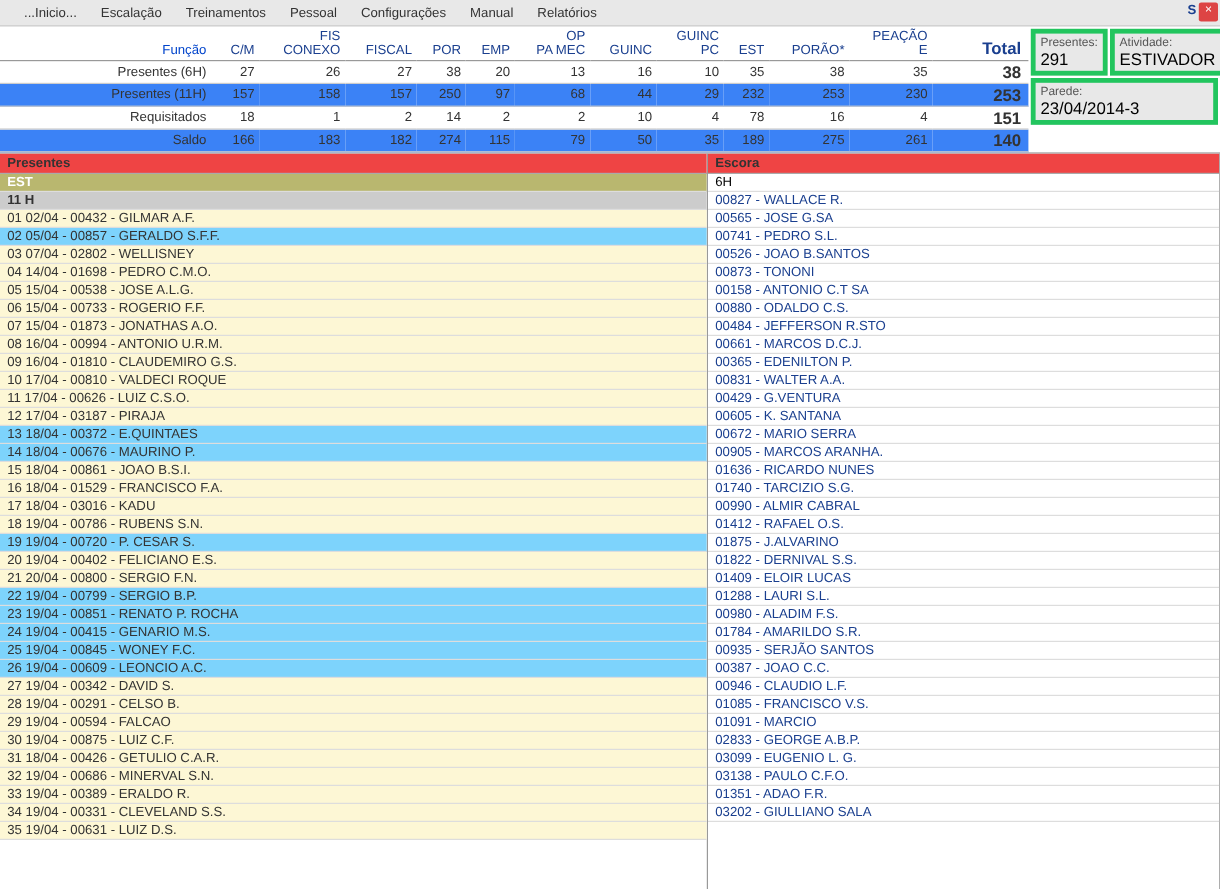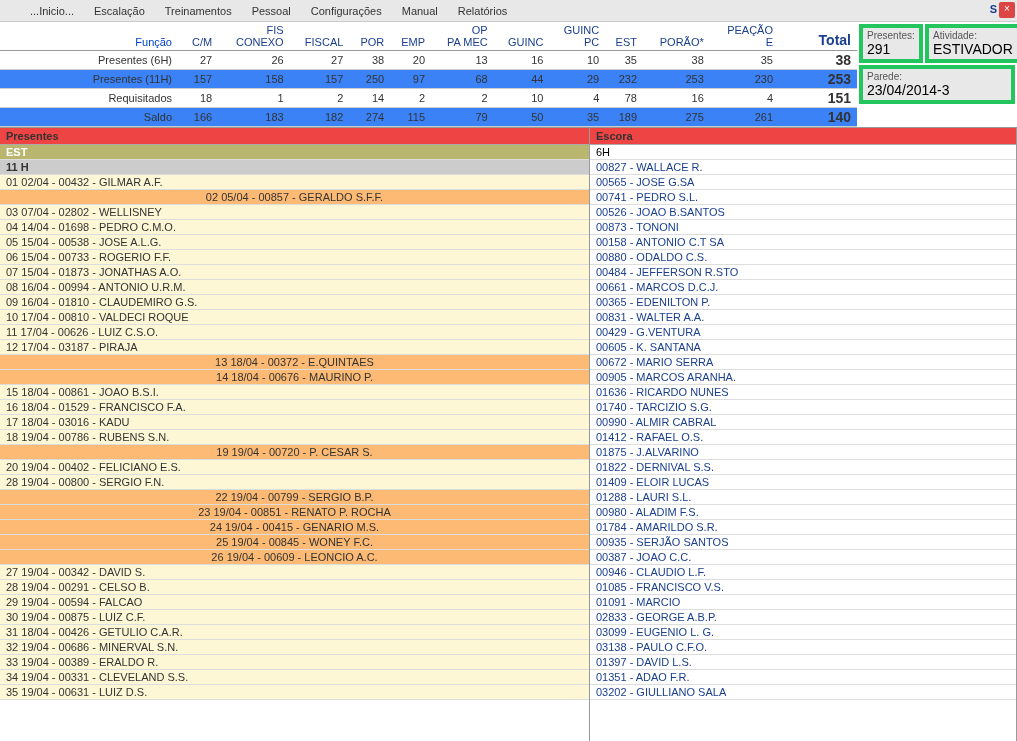--- a/index.html
+++ b/index.html
@@ -11,21 +11,21 @@
     width: 1017px;
     height: 741px;
     overflow: hidden;
   }
   .menubar {
     background: #e8e8e8;
     border-bottom: 1px solid #ccc;
     height: 22px;
     display: flex;
     align-items: center;
-    padding: 0 20px;
+    padding: 0 10px;
     position: relative;
   }
   .menubar .menu-item {
     padding: 3px 10px;
     cursor: pointer;
   }
   .menubar .close-btn {
     position: absolute;
     right: 2px;
     top: 2px;
@@ -108,21 +108,21 @@
   }
   .row {
     padding: 1px 6px;
     border-bottom: 1px solid #ddd;
     font-family: Verdana, sans-serif;
     font-size: 11px;
     cursor: pointer;
     white-space: nowrap;
   }
   .row-yellow { background: #fdf7d5; }
-  .row-green { background: #fdba74; text-align: center; }
+  .row-green { background: #7dd3fc; }
   .row-olive { background: #b9b76f; color:#fff; font-weight:bold; }
   .row-gray  { background: #ccc; font-weight: bold; }
   .col-right .row { color: #1a3f8f; background: #fff; }
 </style>
 </head>
 <body>
 
 <div class="menubar">
   <span id="menu-holder"><span class="menu-item">...Inicio...</span><span class="menu-item">Escalação</span><span class="menu-item">Treinamentos</span><span class="menu-item">Pessoal</span><span class="menu-item">Configurações</span><span class="menu-item">Manual</span><span class="menu-item">Relatórios</span></span>
   <span class="s-label">S</span>
@@ -250,21 +250,21 @@
         <div class="row row-yellow">11 17/04 - 00626 - LUIZ C.S.O.</div>
         <div class="row row-yellow">12 17/04 - 03187 - PIRAJA</div>
         <div class="row row-green">13 18/04 - 00372 - E.QUINTAES</div>
         <div class="row row-green">14 18/04 - 00676 - MAURINO P.</div>
         <div class="row row-yellow">15 18/04 - 00861 - JOAO B.S.I.</div>
         <div class="row row-yellow">16 18/04 - 01529 - FRANCISCO F.A.</div>
         <div class="row row-yellow">17 18/04 - 03016 - KADU</div>
         <div class="row row-yellow">18 19/04 - 00786 - RUBENS S.N.</div>
         <div class="row row-green">19 19/04 - 00720 - P. CESAR S.</div>
         <div class="row row-yellow">20 19/04 - 00402 - FELICIANO E.S.</div>
-        <div class="row row-yellow">28 19/04 - 00800 - SERGIO F.N.</div>
+        <div class="row row-yellow">21 20/04 - 00800 - SERGIO F.N.</div>
         <div class="row row-green">22 19/04 - 00799 - SERGIO B.P.</div>
         <div class="row row-green">23 19/04 - 00851 - RENATO P. ROCHA</div>
         <div class="row row-green">24 19/04 - 00415 - GENARIO M.S.</div>
         <div class="row row-green">25 19/04 - 00845 - WONEY F.C.</div>
         <div class="row row-green">26 19/04 - 00609 - LEONCIO A.C.</div>
         <div class="row row-yellow">27 19/04 - 00342 - DAVID S.</div>
         <div class="row row-yellow">28 19/04 - 00291 - CELSO B.</div>
         <div class="row row-yellow">29 19/04 - 00594 - FALCAO</div>
         <div class="row row-yellow">30 19/04 - 00875 - LUIZ C.F.</div>
         <div class="row row-yellow">31 18/04 - 00426 - GETULIO C.A.R.</div>
@@ -304,18 +304,17 @@
         <div class="row">00980 - ALADIM F.S.</div>
         <div class="row">01784 - AMARILDO S.R.</div>
         <div class="row">00935 - SERJÃO SANTOS</div>
         <div class="row">00387 - JOAO C.C.</div>
         <div class="row">00946 - CLAUDIO L.F.</div>
         <div class="row">01085 - FRANCISCO V.S.</div>
         <div class="row">01091 - MARCIO</div>
         <div class="row">02833 - GEORGE A.B.P.</div>
         <div class="row">03099 - EUGENIO L. G.</div>
         <div class="row">03138 - PAULO C.F.O.</div>
-        <div class="row">01397 - DAVID L.S.</div>
         <div class="row">01351 - ADAO F.R.</div>
         <div class="row">03202 - GIULLIANO SALA</div>
       </div>
   </div>
 </div>
 
 </body></html>

